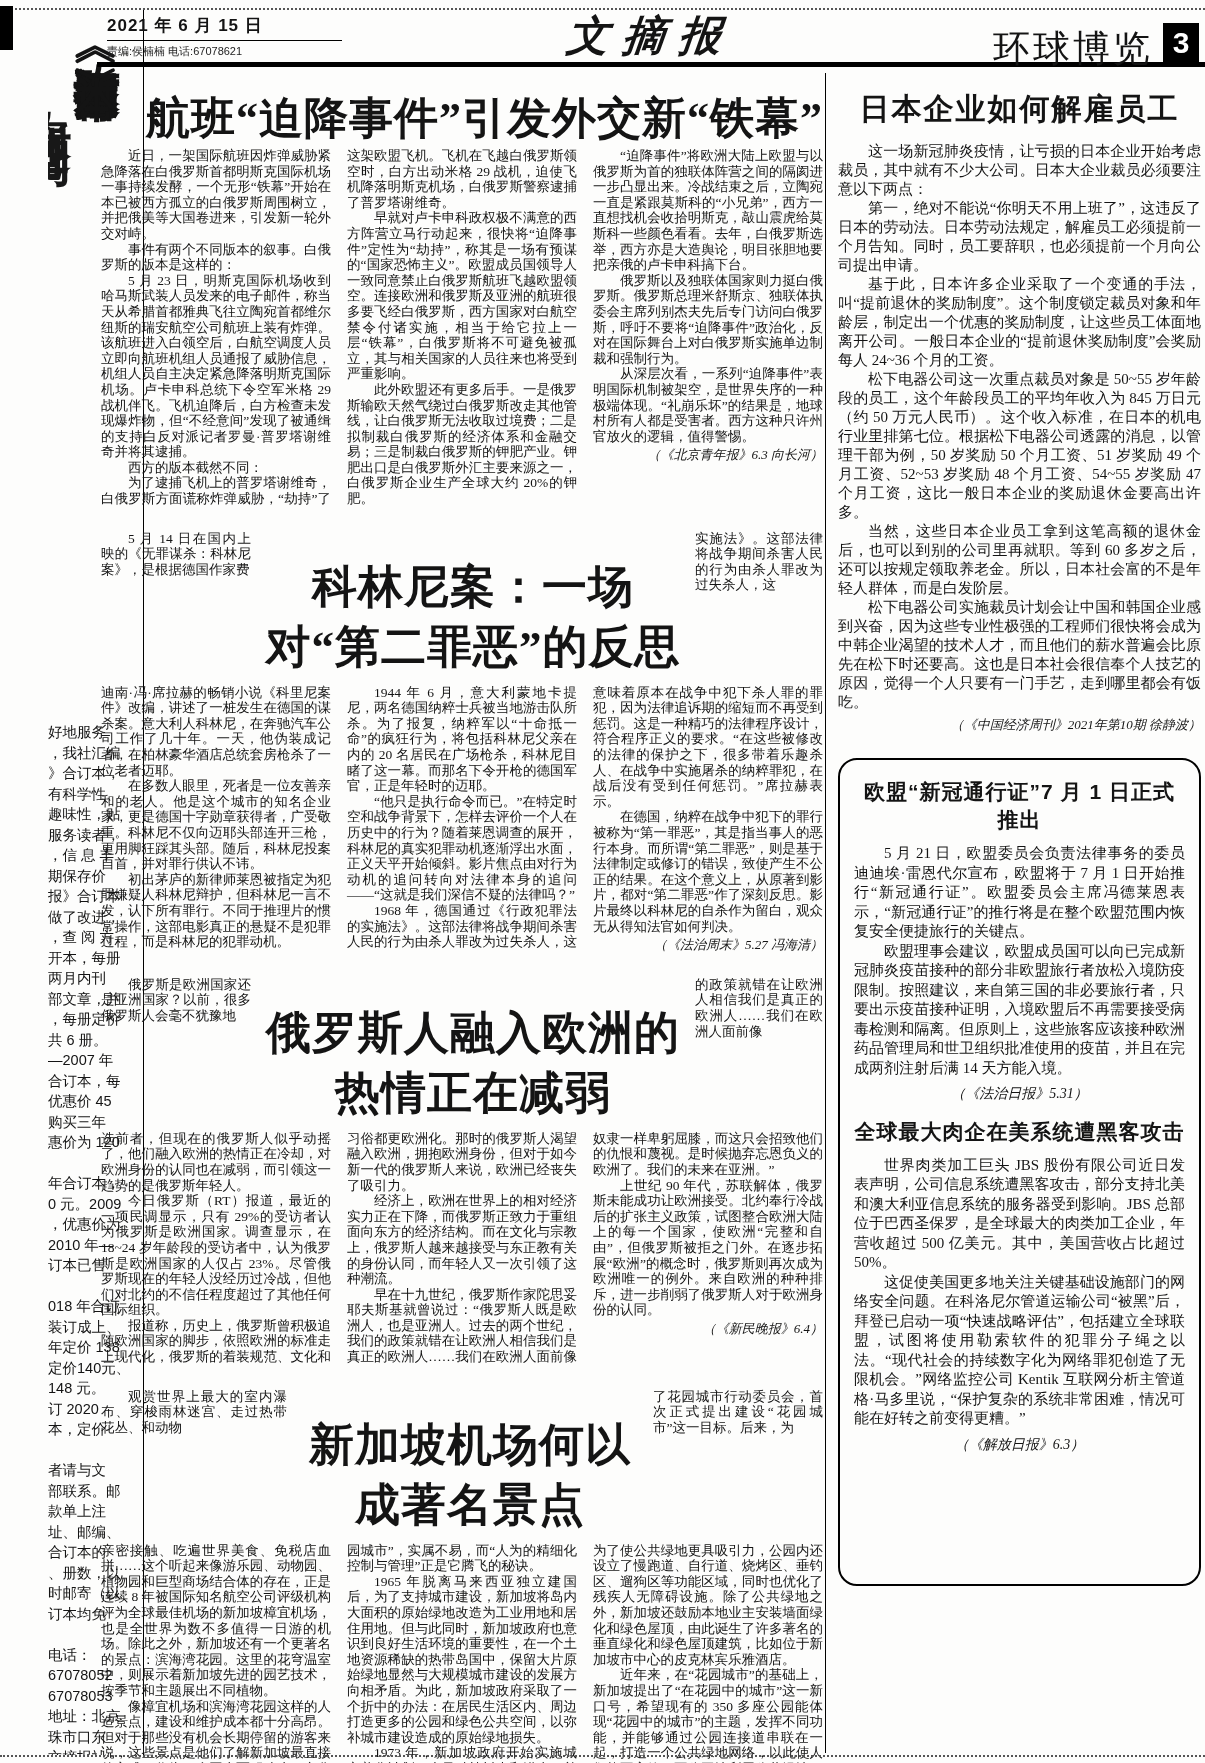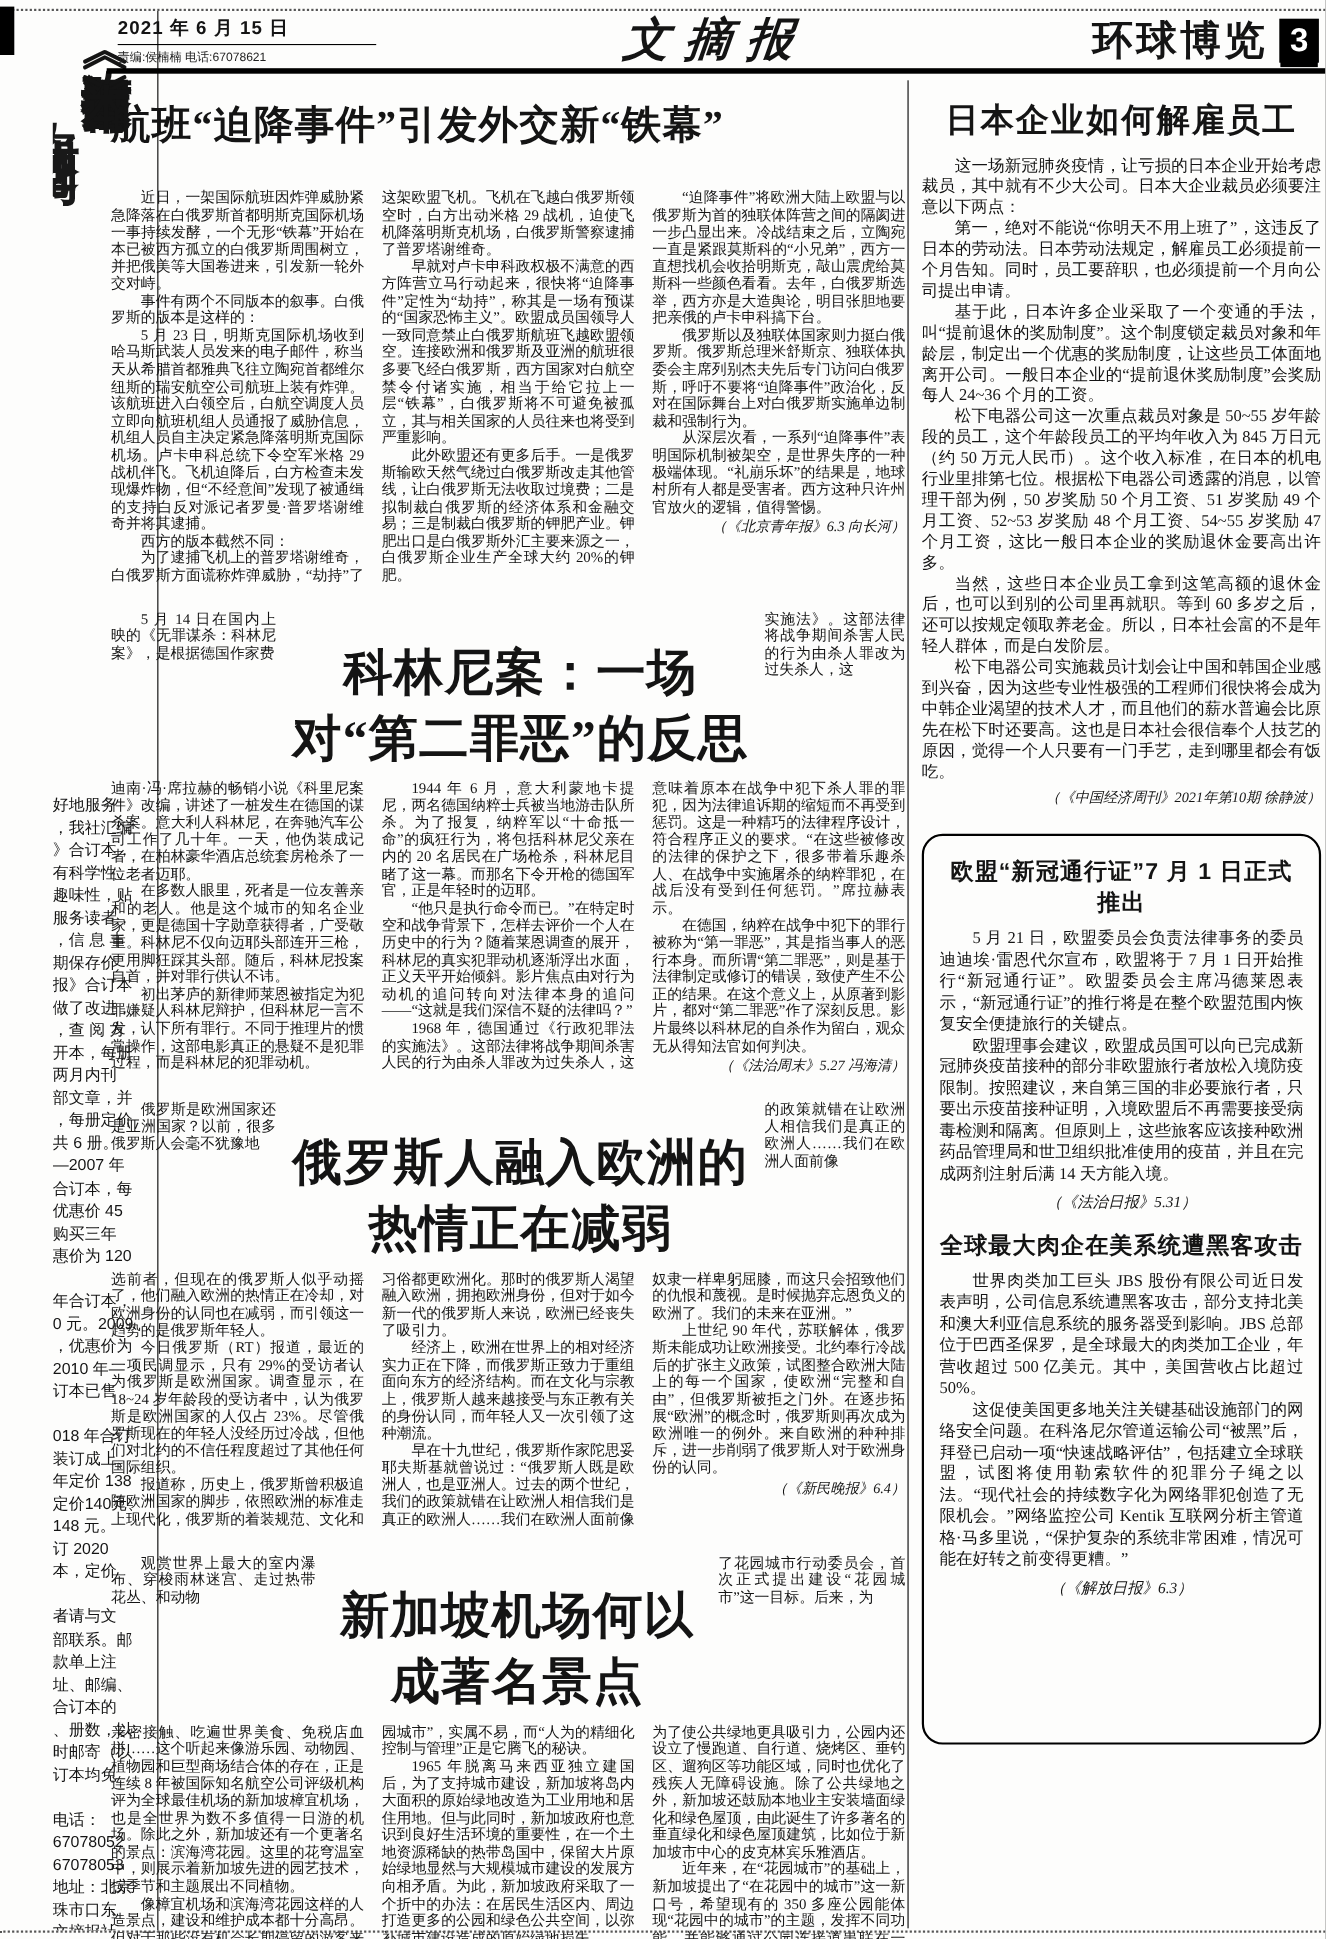--- a/index.html
+++ b/index.html
@@ -26,34 +26,34 @@
   .main{position:absolute;left:97px;top:0;width:1108px;height:1763px;}
   .masthead{position:relative;height:62px;}
   .mh-left{position:absolute;left:10px;top:14px;width:235px;}
   .mh-date{font-family:"Liberation Sans",sans-serif;font-size:17px;font-weight:bold;
            border-bottom:1.5px solid #000;padding-bottom:3px;letter-spacing:1px;}
   .mh-editor{font-family:"Liberation Sans",sans-serif;font-size:11px;padding-top:3px;color:#222;}
   .mh-center{position:absolute;left:320px;right:320px;top:8px;text-align:center;
              font-size:42px;font-weight:bold;font-style:italic;letter-spacing:14px;
              transform:skewX(-6deg);}
   .mh-right{position:absolute;right:6px;top:12px;display:flex;align-items:center;gap:10px;}
-  .mh-section{font-family:"Liberation Sans",sans-serif;font-size:37px;font-weight:700;letter-spacing:3px;}
+  .mh-section{font-family:"Liberation Sans",sans-serif;font-size:37px;font-weight:400;letter-spacing:3px;margin-top:12px;}
   .mh-page{width:36px;height:40px;background:#000;color:#fff;display:flex;align-items:center;
            justify-content:center;font-size:30px;font-weight:bold;
            font-family:"Liberation Sans",sans-serif;box-shadow:0 5px 0 -1px #000;}
   .mh-rule{height:5px;background:#000;margin:0 0 6px 0;}
 
   
   .content{position:relative;width:1108px;}
   .left-col{position:absolute;left:4px;top:0;width:722px;}
   .right-col{position:absolute;left:728px;top:0;width:380px;min-height:1680px;
              border-left:1px solid #000;box-sizing:border-box;padding:0 4px 0 12px;}
 
   .article{margin-bottom:24px;}
-  .title-xl{text-align:left;font-size:36px;font-weight:900;margin:16px 0 34px;letter-spacing:1px;}
+  .title-xl{text-align:right;font-size:44px;font-weight:900;margin:16px 0 0;letter-spacing:1px;}
   .title-mid{flex:1;text-align:center;font-size:45px;font-weight:900;margin:26px 0 0;letter-spacing:1px;}
   .title-rt{text-align:center;font-size:30px;font-weight:900;margin:16px 0 12px;letter-spacing:2px;}
 
   .body{font-size:13.5px;line-height:15.6px;text-align:justify;}
   .cols3{column-count:3;column-gap:16px;}
   .plist p{margin:0;text-indent:2em;}
   .plist.cont p:first-child{text-indent:0;}
   .attribution{text-align:right;font-style:italic;font-size:13px;margin-top:3px;
                font-family:"Liberation Serif",serif;}
 

